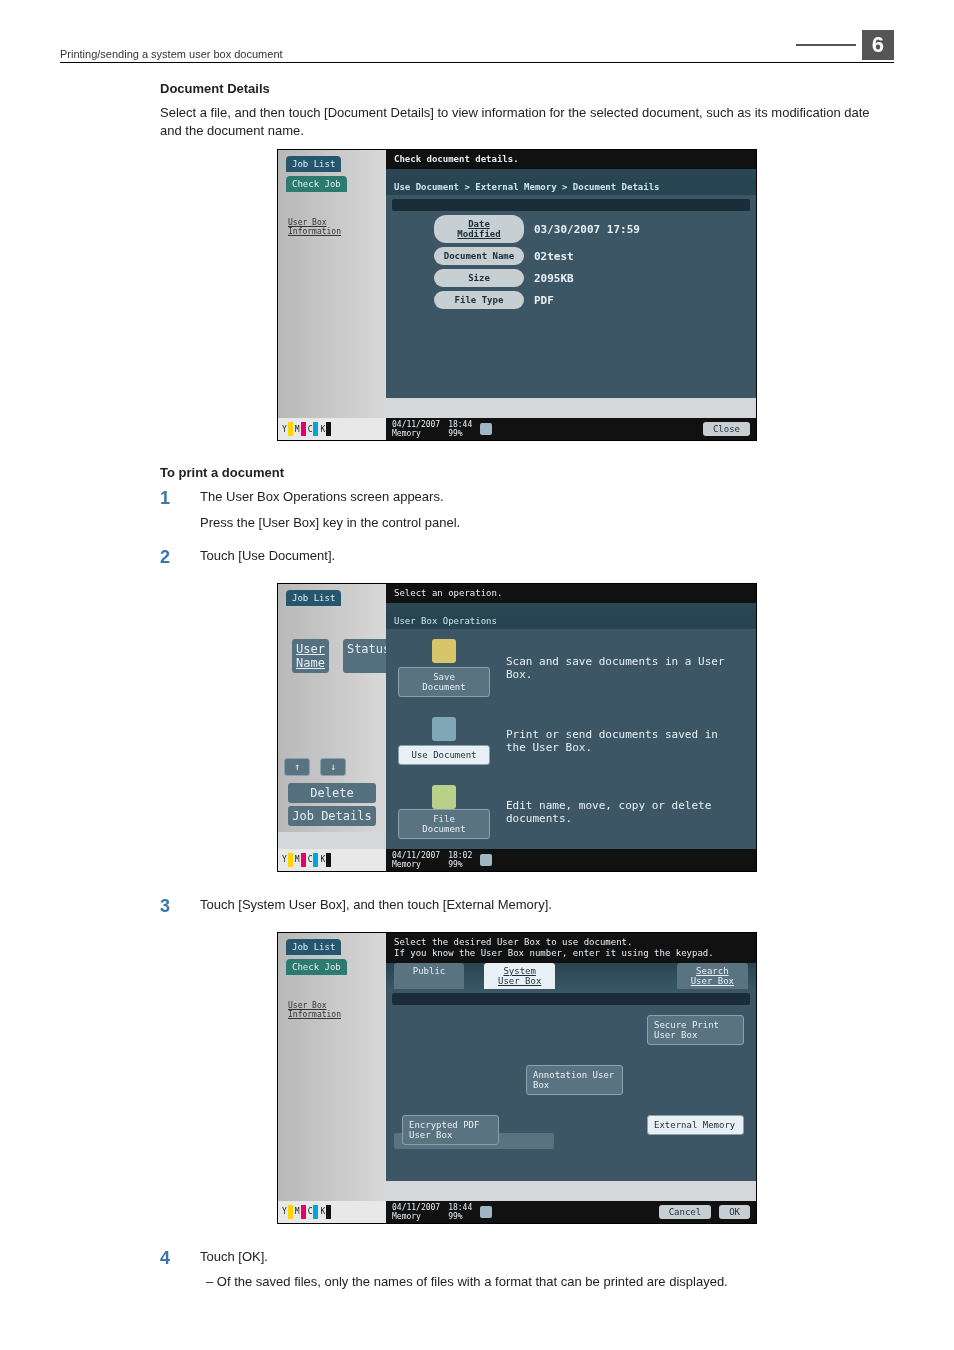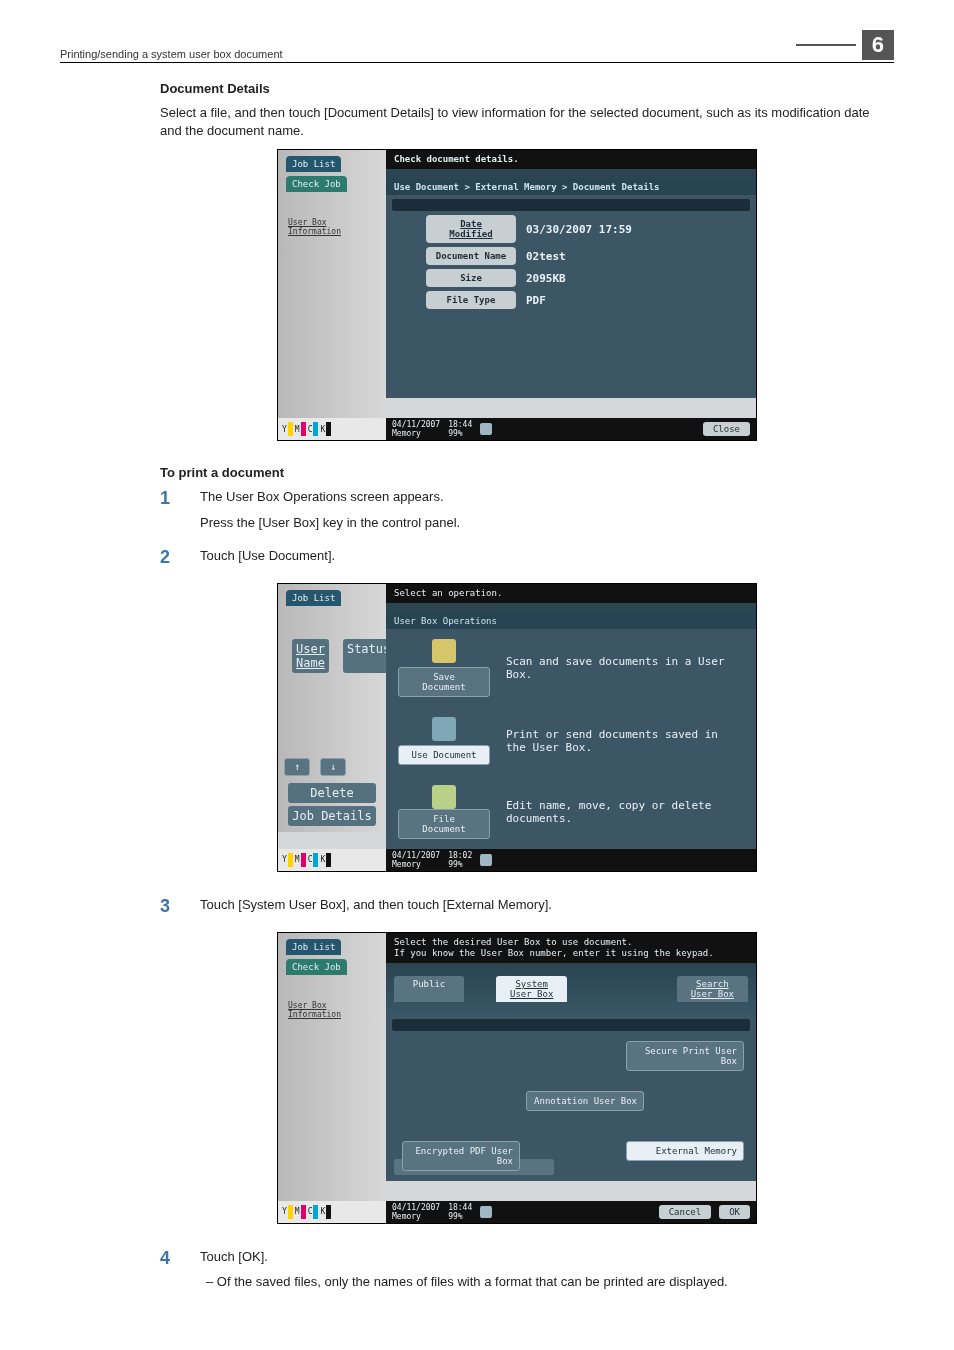--- a/index.html
+++ b/index.html
@@ -99,26 +99,27 @@
   }
   .thin-bar { height: 12px; background:#1b2d38; margin: 4px 6px; border-radius:2px; }
   .field-row {
     display:flex;
     margin: 4px 6px 4px 40px;
     align-items:center;
   }
   .field-label {
     background:#c7cfd3;
     color:#1b2d38;
-    border-radius:4px;
+    border-radius:12px;
     width:90px;
     padding:4px 6px;
     font-size:9px;
     text-align:center;
     margin-right: 10px;
+    margin-left: 8px;
   }
   .field-label.under { text-decoration: underline; }
   .field-val {
     color:#e8f0f5;
     font-size:11px;
   }
   .status-bar {
     background:#111;
     color:#e8f0f5;
     font-size:8px;
@@ -170,22 +171,22 @@
     border-radius:3px;
     padding:4px 10px;
     font-size:9px;
     min-width:92px;
     text-align:center;
     color:#e8f0f5;
   }
   .op-btn.sel { background:#e8f0f5; color:#1b2d38; }
   .tab-row {
     display:flex;
-    gap:32px;
-    padding:13px 8px;
+    gap:20px;
+    padding:0 8px;
     background: linear-gradient(#2a4350,#385766);
   }
   .tab-row .t {
     background:#5a7380;
     color:#e8f0f5;
     padding:3px 14px;
     border-radius:3px 3px 0 0;
     font-size:9px;
     min-width:70px;
     text-align:center;
@@ -193,22 +194,22 @@
   .tab-row .t.sel { background:#e8f0f5; color:#1b2d38; text-decoration: underline;}
   .main-area { padding: 10px 10px 4px; min-height:120px; position:relative; }
   .sysbox-btn {
     position:absolute;
     background:#5a7380;
     border:1px solid #8aa1ad;
     border-radius:3px;
     padding:4px 6px;
     font-size:9px;
     color:#e8f0f5;
-    text-align:right;
-    width:118px;
+    text-align:left;
+    width:97px;
   }
   .enter-bar {
     margin: 4px 8px;
     background:#5a7380;
     padding:3px 8px;
     font-size:9px;
     border-radius:2px;
     color:#e8f0f5;
     width:160px;
   }

